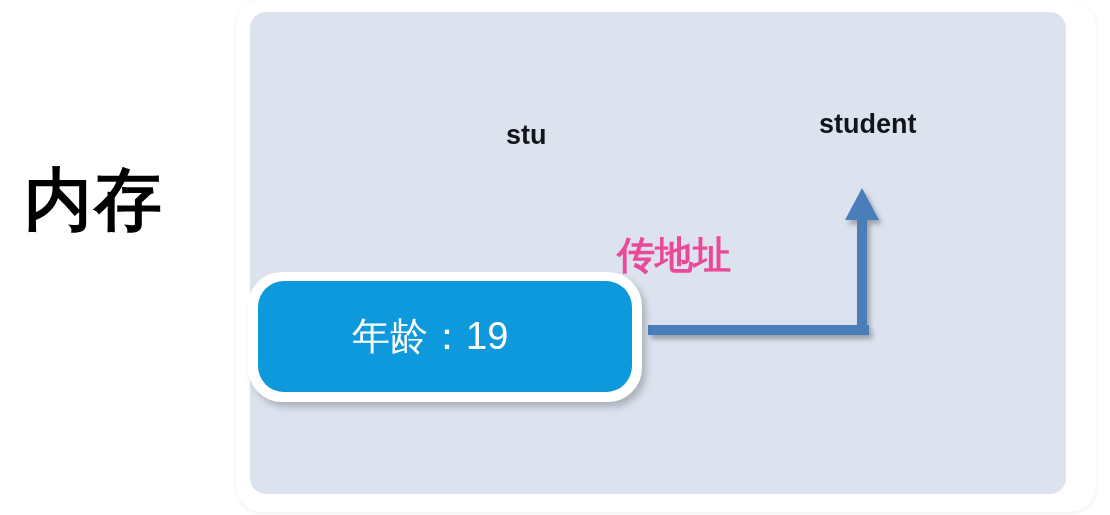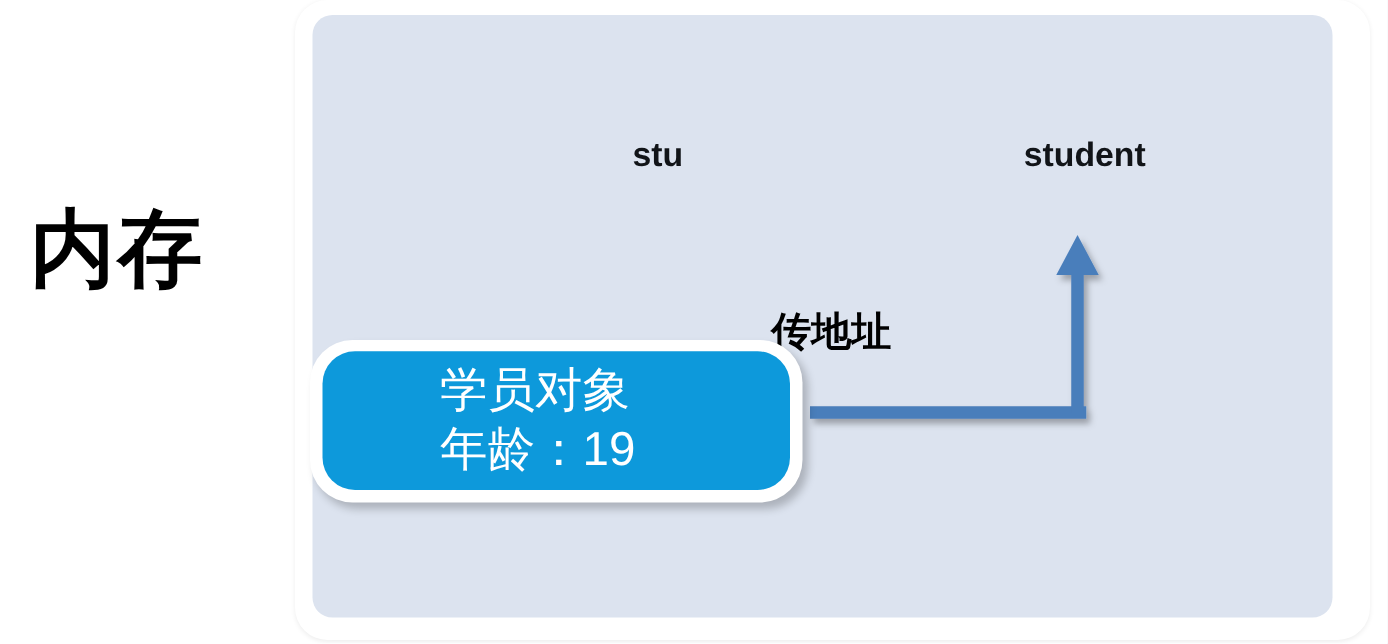--- a/index.html
+++ b/index.html
@@ -52,31 +52,31 @@
 
   
   .var-label {
     position: absolute;
     font-size: 27px;
     font-weight: bold;
     color: #111418;
     white-space: nowrap;
     line-height: 1;
   }
-  .var-stu { left: 506px; top: 111px; }
+  .var-stu { left: 506px; top: 122px; }
   .var-student { left: 819px; top: 111px; text-align: right; }
 
   
   .annotation {
     position: absolute;
     left: 617px;
-    top: 249px;
-    font-size: 32px;
+    top: 236px;
+    font-size: 38px;
     font-weight: bold;
-    color: #000000;
+    color: #ec4899;
     white-space: nowrap;
     line-height: 1;
   }
 
   
   .arrow-svg {
     position: absolute;
     left: 636px;
     top: 178px;
     width: 250px;
@@ -144,17 +144,16 @@
       <rect x="12" y="147" width="221" height="10"></rect>
 
       <rect x="221" y="30" width="10" height="122"></rect>
 
       <polygon points="226,10 243,42 209,42"></polygon>
     </g>
   </svg>
 
   <div class="object-box-outer"></div>
   <div class="object-box">
-    <div class="object-line">学员对象</div>
     <div class="object-line">年龄：19</div>
   </div>
 
 </div>
 
 </body></html>

